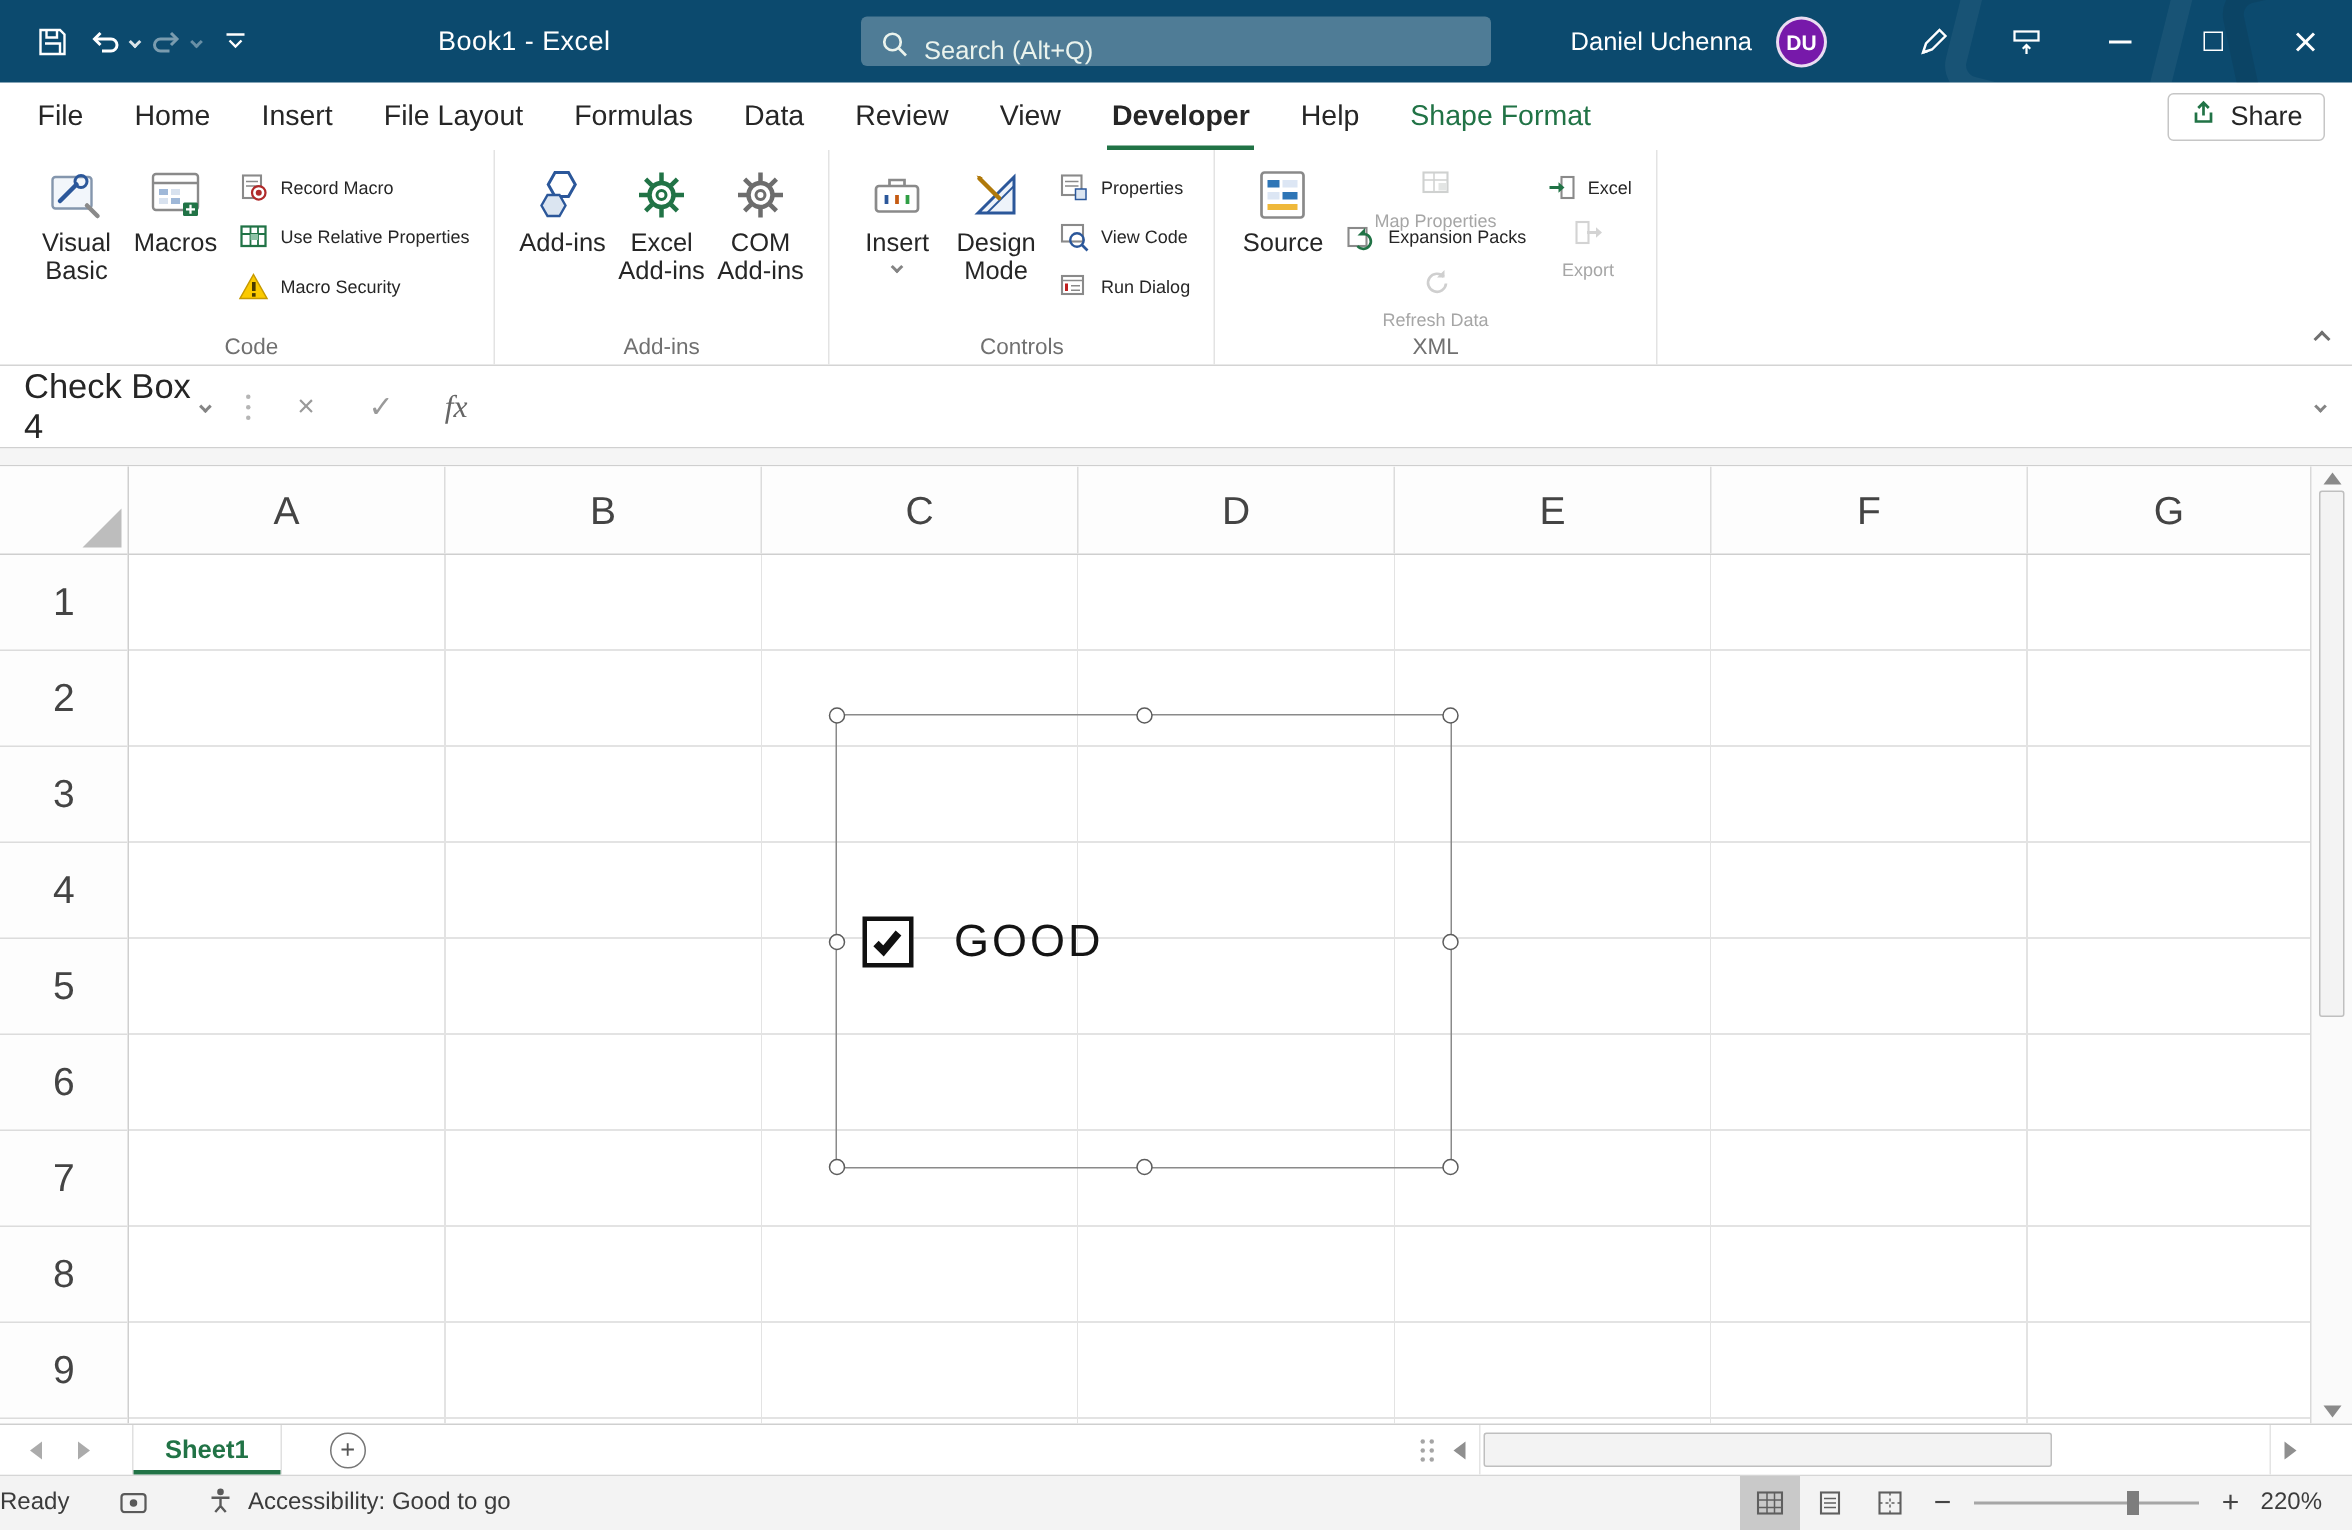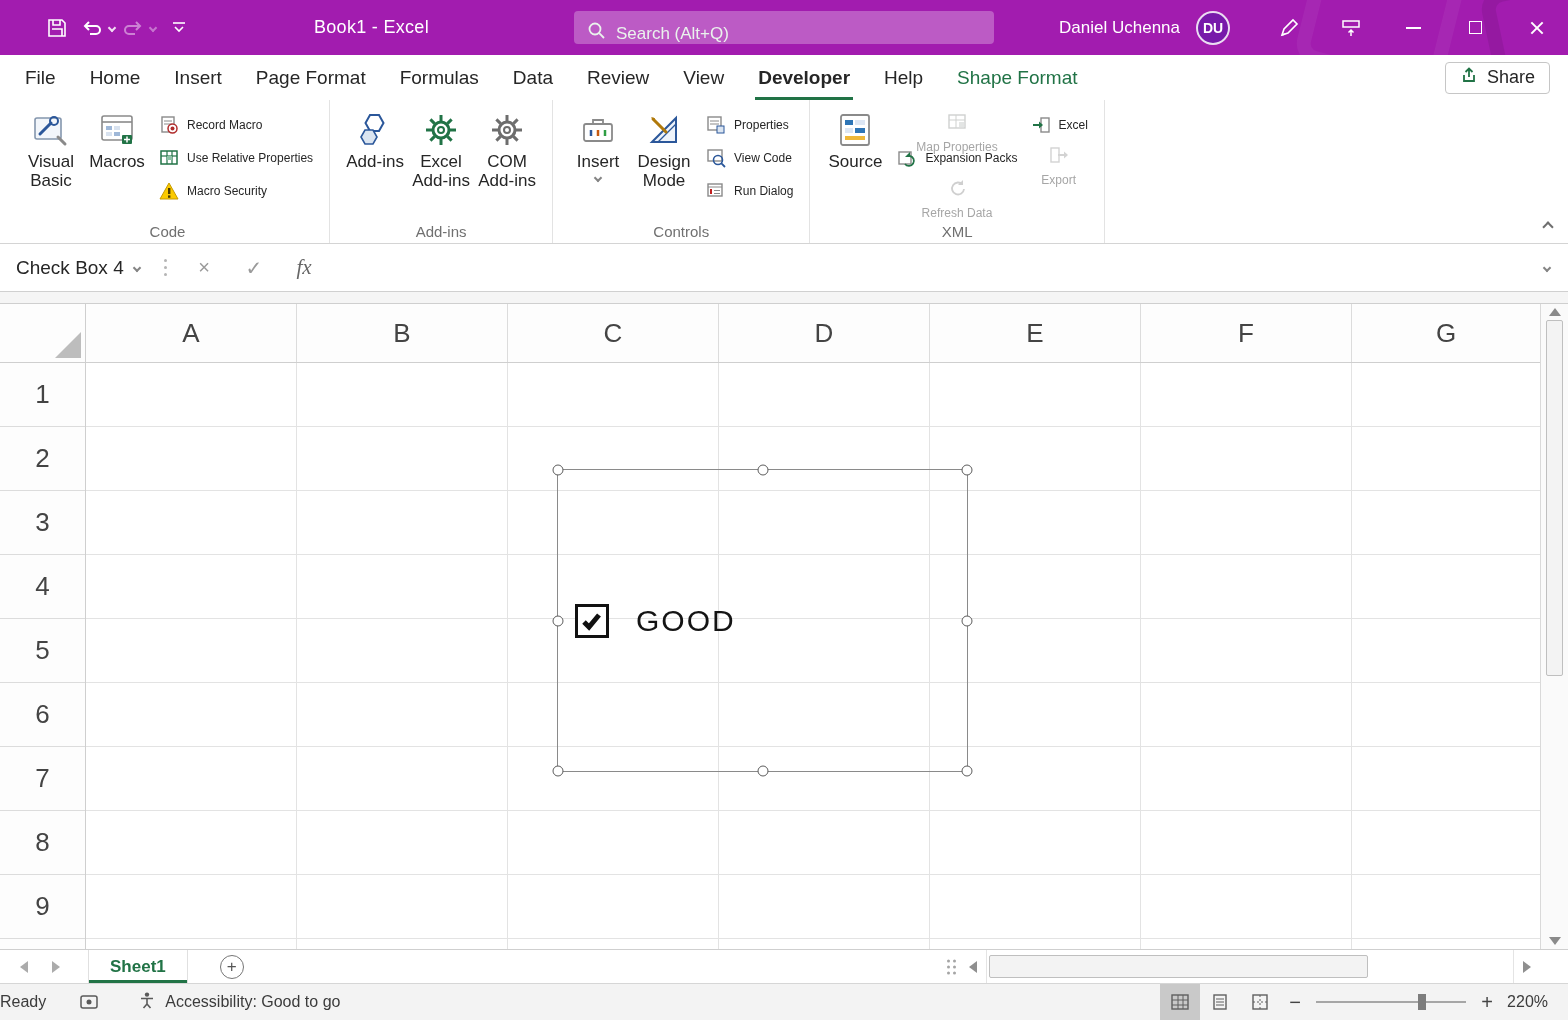--- a/index.html
+++ b/index.html
@@ -1,40 +1,40 @@
 <!DOCTYPE html>
 <html><head>
 <meta charset="utf-8">
 <style>
   * { box-sizing: border-box; margin: 0; padding: 0; }
   html,body { width:1568px; height:1020px; overflow:hidden; }
   body { font-family:"Liberation Sans", sans-serif; background:#fff; }
   .app { width:1568px; height:1020px; display:flex; flex-direction:column; }
 
   
-  .titlebar { flex:0 0 55px; background:#a21caf; color:#fff; display:flex; align-items:center; position:relative; overflow:hidden;padding-left:22px; }
+  .titlebar { flex:0 0 55px; background:#0c4a6e; color:#fff; display:flex; align-items:center; position:relative; overflow:hidden; }
   .tb-art { position:absolute; border:14px solid rgba(255,255,255,.05); border-radius:22px; pointer-events:none; }
   .tb-art.a1 { width:150px; height:150px; right:110px; top:-70px; transform:rotate(14deg); }
   .tb-art.a2 { width:110px; height:110px; right:-30px; top:-20px; transform:rotate(-12deg); border-color:rgba(0,0,0,.08); }
   .qat { display:flex; align-items:center; padding-left:18px; gap:6px; z-index:1; }
   .tbtn { display:inline-flex; align-items:center; justify-content:center; min-width:34px; height:40px; cursor:default; }
   .chev { width:8px; height:8px; border-right:2px solid #fff; border-bottom:2px solid #fff; transform:rotate(45deg); display:inline-block; }
   .chev.small { width:6px; height:6px; opacity:.85; }
   .chev.gray { border-color:#6f6f6f; }
   .chev.up { transform:rotate(-135deg); }
   .dim { opacity:.45; }
   .tb-title { margin-left:118px; font-size:18px; letter-spacing:.3px; white-space:nowrap; z-index:1; }
   .tb-search { position:absolute; left:50%; top:11px; transform:translateX(-50%); width:420px; height:33px;
     background:rgba(255,255,255,.28); border-radius:4px; display:flex; align-items:flex-end; padding:0 12px; gap:10px; z-index:1; }
   .tb-search input { background:transparent; border:none; outline:none; color:#fff; font-size:17px; width:100%; font-family:inherit; }
   .tb-search input::placeholder { color:#eaf3ed; }
   .tb-right { margin-left:auto; display:flex; align-items:center; z-index:1; }
   .tb-user { font-size:17px; margin-right:16px; }
   .tb-avatar { width:34px; height:34px; border-radius:50%; background:#7719aa; display:flex; align-items:center; justify-content:center;
-    font-size:14px; font-weight:700; margin-right:28px; border:2px solid rgba(255,255,255,.85); }
+    font-size:14px; font-weight:700; margin-right:40px; border:2px solid rgba(255,255,255,.85); }
   .tb-right .tbtn { min-width:62px; }
   .wbtn { width:62px; height:55px; display:flex; align-items:center; justify-content:center; }
   .mini { width:15px; height:2px; background:#fff; display:block; }
   .maxi { width:13px; height:13px; border:1.5px solid #fff; display:block; }
   .closex { position:relative; width:16px; height:16px; display:block; }
   .closex::before,.closex::after { content:''; position:absolute; left:7px; top:0; width:2px; height:16px; background:#fff; }
   .closex::before { transform:rotate(45deg); } .closex::after { transform:rotate(-45deg); }
 
   
   .tabrow { flex:0 0 45px; background:#fff; display:flex; align-items:center; padding-left:8px; }
@@ -57,21 +57,21 @@
   .small-col { display:flex; flex-direction:column; gap:5px; padding-top:6px; margin-left:4px; }
   .btn-small { display:flex; align-items:center; gap:7px; font-size:12px; color:#262626; height:28px; padding:0 4px; cursor:default; white-space:nowrap; }
   .btn-small .sicon { width:22px; height:22px; flex:0 0 22px; display:flex; align-items:center; justify-content:center; }
   .is-disabled { color:#a6a6a6;flex-direction:column; }
   .is-disabled .sicon { opacity:.5; filter:grayscale(70%); }
   .collapse-chev { position:absolute; right:16px; bottom:8px; }
 
   
   .fbar { flex:0 0 48px; background:#fff; display:flex; align-items:center; border-bottom:1px solid #d0d0d0; }
   .namebox { width:152px; height:100%; display:flex; align-items:center; justify-content:space-between; padding:0 12px 0 16px;
-    font-size:19px; color:#262626; }
+    font-size:23px; color:#262626; }
   .vdots { display:flex; flex-direction:column; gap:4px; padding:0 12px; }
   .vdots i { width:3px; height:3px; border-radius:50%; background:#b5b5b5; display:block; }
   .fbtn { width:50px; text-align:center; font-size:20px; color:#9a9a9a; }
   .fbtn.fx { font-family:"Liberation Serif", serif; font-style:italic; font-size:21px; color:#666; }
   .formula-input { flex:1; border:none; outline:none; font-size:18px; height:100%; font-family:inherit; }
   .fbar-expand { width:42px; display:flex; justify-content:center; }
 
   .gapstrip { flex:0 0 12px; background:#f5f5f5; border-bottom:1px solid #cfcfcf; }
 
   
@@ -211,21 +211,21 @@
           <span class="closex"></span>
         </span>
     </div>
   </div>
 
   <div class="tabrow">
     <div class="rtabs">
         <div class="rtab">File</div>
         <div class="rtab">Home</div>
         <div class="rtab">Insert</div>
-        <div class="rtab">Page Format</div>
+        <div class="rtab">File Layout</div>
         <div class="rtab">Formulas</div>
         <div class="rtab">Data</div>
         <div class="rtab">Review</div>
         <div class="rtab">View</div>
         <div class="rtab rtab-active">Developer</div>
         <div class="rtab">Help</div>
         <div class="rtab rtab-contextual">Shape Format</div>
       </div>
     <div class="share">
       <span>

